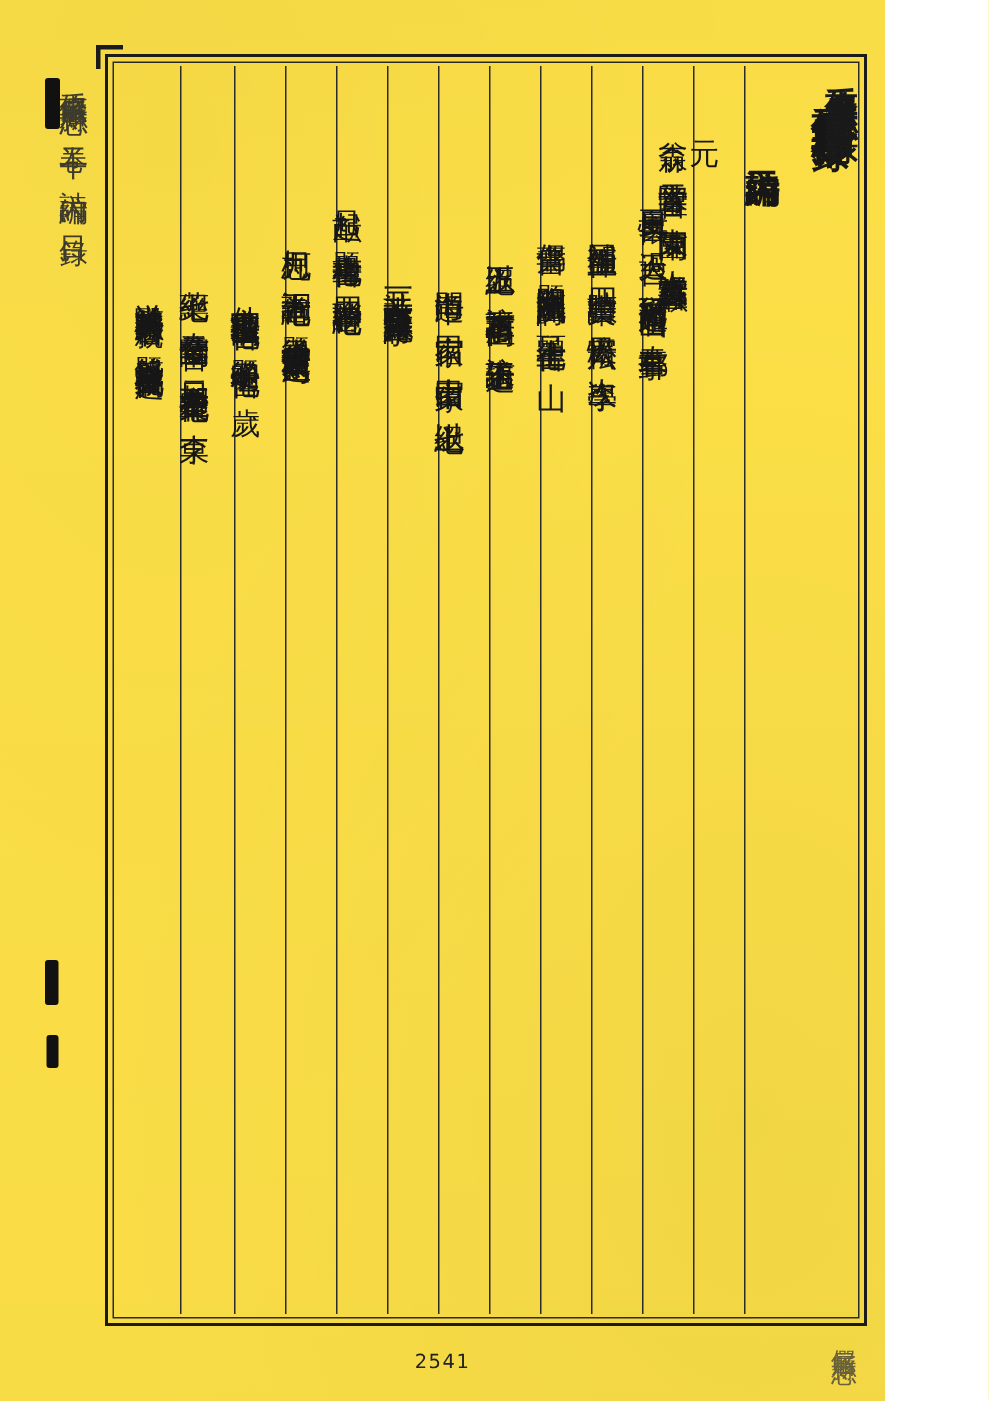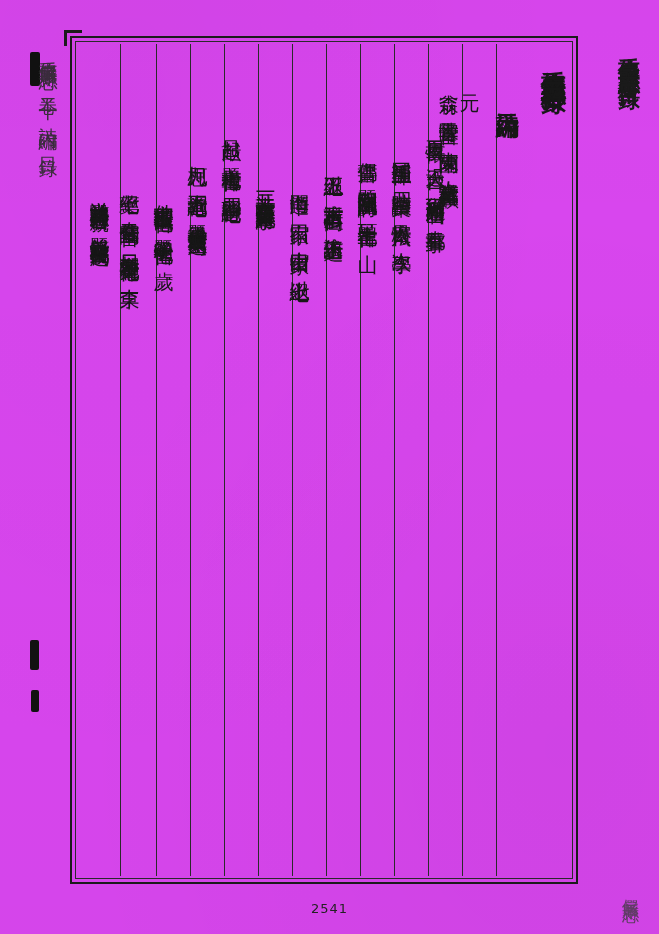--- a/index.html
+++ b/index.html
@@ -12,23 +12,23 @@
     height: 934px;
     position: relative;
     font-family: "DejaVu Serif", serif;
     overflow: hidden;
   }
 
   
   #scan {
     position: absolute;
     left: 0; top: 0;
-    width: 659px;
+    width: 590px;
     height: 934px;
-    background: #d946ef;
+    background: #fde047;
   }
 
   
   #grain {
     position: absolute;
     inset: 0;
     background:
       radial-gradient(ellipse at 20% 10%, rgba(0,0,0,0.025), transparent 60%),
       radial-gradient(ellipse at 85% 80%, rgba(0,0,0,0.03), transparent 62%),
       linear-gradient(180deg, rgba(0,0,0,0.015), rgba(0,0,0,0) 25%, rgba(0,0,0,0.02));

